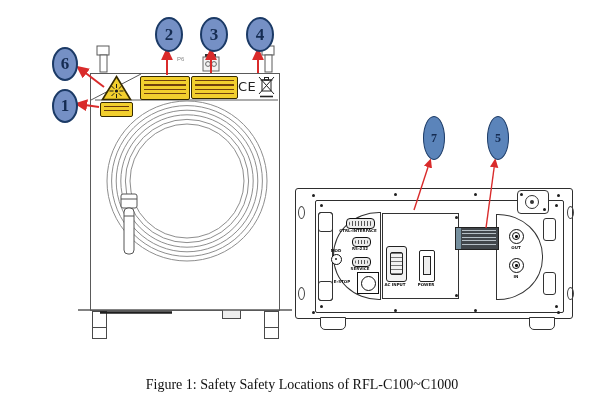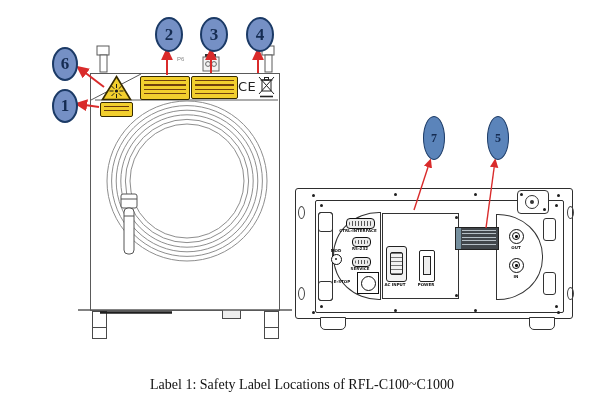--- a/index.html
+++ b/index.html
@@ -294,14 +294,14 @@
   <div class="bub b5">
       <span>5</span>
     </div>
   <div class="bub b6">
       <span>6</span>
     </div>
   <div class="bub b7">
       <span>7</span>
     </div>
 
-  <div class="abs caption">Label 1: Safety Label Locations of RFL-C100~C1000</div>
+  <div class="abs caption">Figure 1: Safety Safety Locations of RFL-C100~C1000</div>
 </div>
 
 </body></html>

